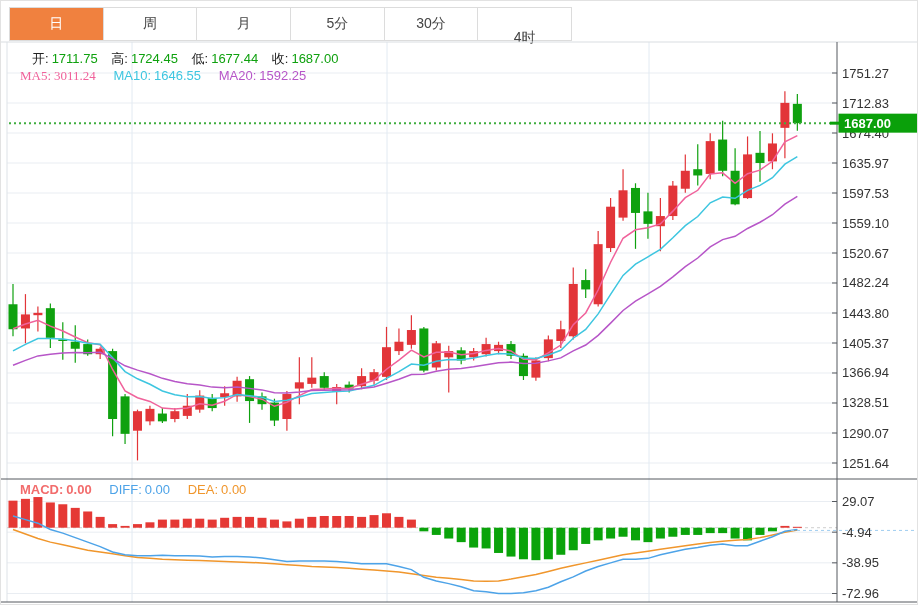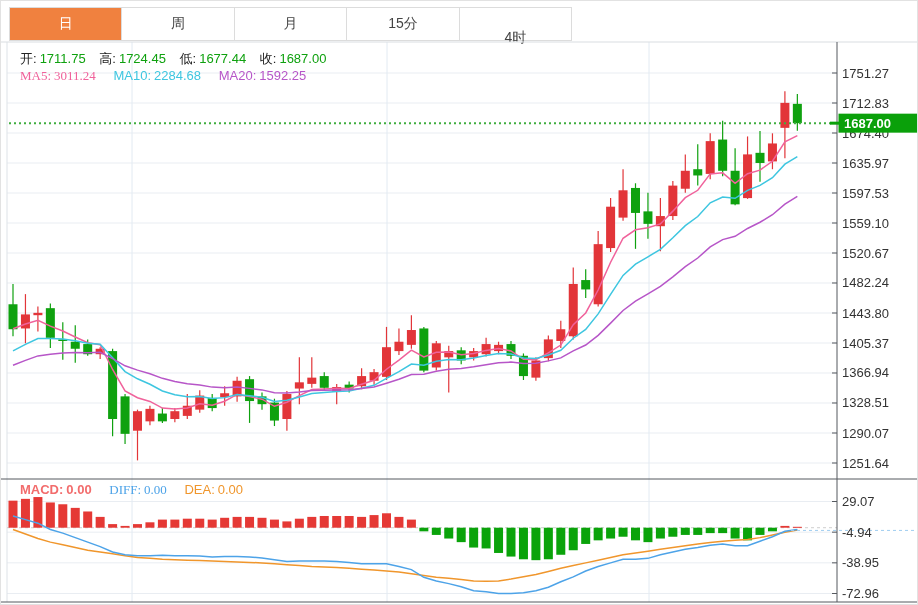--- a/index.html
+++ b/index.html
@@ -13,35 +13,36 @@
   .tab.active{background:var(--accent,#f0813f);color:#fff;}
   .legendrow{position:absolute;font-size:13px;white-space:nowrap;z-index:5;}
   .legendrow .lbl{color:#222;margin-left:10px;}
   .legendrow .lbl:first-child{margin-left:0;}
   .legendrow .val{margin-left:3px;}
   .val.green{color:var(--down,#0aa30a);}
   .val.ma5,.lbl.ma5{color:var(--ma5,#f0629b);font-family:Liberation Serif, serif;}
   .val.ma10,.lbl.ma10{color:var(--ma10,#3ec6e0);margin-top:12px;}
   .val.ma20,.lbl.ma20{color:var(--ma20,#b756c8);}
   .lbl.macd,.val.macd{color:var(--macdc,#f26c6c);font-weight:bold;}
-  .lbl.diff,.val.diff{color:var(--diffc,#4da3e8);font-family:Liberation Serif, serif;}
+  .lbl.diff,.val.diff{color:var(--diffc,#4da3e8);}
   .lbl.dea,.val.dea{color:var(--deac,#f0962c);text-align:center;}
   .lbl.ma-lbl{margin-left:14px;}
   svg text{font-family:"Liberation Sans","DejaVu Sans",sans-serif;}
 </style>
 </head>
 <body>
 
 <div id="app">
 
   <div class="tabbar">
     <div class="tab active">日</div>
     <div class="tab">周</div>
     <div class="tab">月</div>
-    <div class="tab">15分</div>
+    <div class="tab">5分</div>
+    <div class="tab">30分</div>
     <div class="tab">4时</div>
   </div>
 
   <svg id="chart" width="918" height="605" viewBox="0 0 918 605" style="position:absolute;left:0;top:0;">
       <g>
         <line x1="6" y1="72" x2="836" y2="72" stroke="#e9edf2" stroke-width="1"></line>
         <line x1="6" y1="102.00540399895928" x2="836" y2="102.00540399895928" stroke="#e9edf2" stroke-width="1"></line>
         <line x1="6" y1="132.00300222164395" x2="836" y2="132.00300222164395" stroke="#e9edf2" stroke-width="1"></line>
         <line x1="6" y1="162.0006004443288" x2="836" y2="162.0006004443288" stroke="#e9edf2" stroke-width="1"></line>
         <line x1="6" y1="192.00600444328808" x2="836" y2="192.00600444328808" stroke="#e9edf2" stroke-width="1"></line>
@@ -317,30 +318,30 @@
         <line x1="831" y1="592.5" x2="836" y2="592.5" stroke="#55595e" stroke-width="1"></line>
         <text x="841" y="597" font-size="13" fill="#333333">-72.96</text>
       </g>
       <g>
         <line x1="829" y1="122.16772411584572" x2="838" y2="122.16772411584572" stroke="#0aa00a" stroke-width="3"></line>
         <rect x="837.5" y="112.66772411584572" width="79" height="19" fill="#0aa00a"></rect>
         <text x="843" y="126.66772411584572" font-size="13" font-weight="bold" fill="#ffffff">1687.00</text>
       </g>
     </svg>
 
-  <div class="legendrow" style="left:19px;top:49px;">
+  <div class="legendrow" style="left:31px;top:49px;">
     <span class="lbl">开:</span><span class="val green">1711.75</span>
     <span class="lbl">高:</span><span class="val green">1724.45</span>
     <span class="lbl">低:</span><span class="val green">1677.44</span>
     <span class="lbl">收:</span><span class="val green">1687.00</span>
   </div>
 
   <div class="legendrow" style="left:19px;top:67px;">
     <span class="lbl ma5">MA5:</span><span class="val ma5">3011.24</span>
-    <span class="lbl ma10 ma-lbl">MA10:</span><span class="val ma10">2284.68</span>
+    <span class="lbl ma10 ma-lbl">MA10:</span><span class="val ma10">1646.55</span>
     <span class="lbl ma20 ma-lbl">MA20:</span><span class="val ma20">1592.25</span>
   </div>
 
   <div class="legendrow" style="left:19px;top:481px;">
     <span class="lbl macd">MACD:</span><span class="val macd">0.00</span>
     <span class="lbl diff ma-lbl">DIFF:</span><span class="val diff">0.00</span>
     <span class="lbl dea ma-lbl">DEA:</span><span class="val dea">0.00</span>
   </div>
 
 </div>

